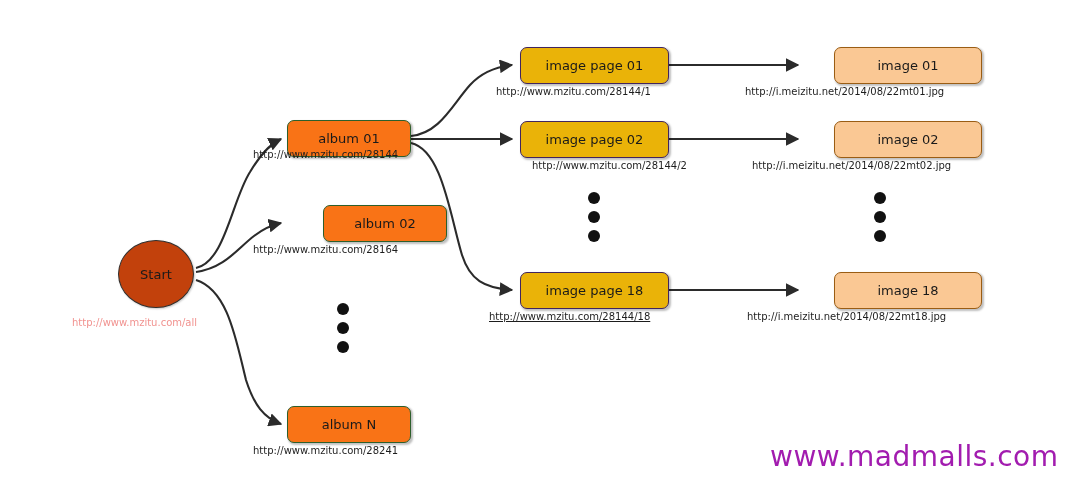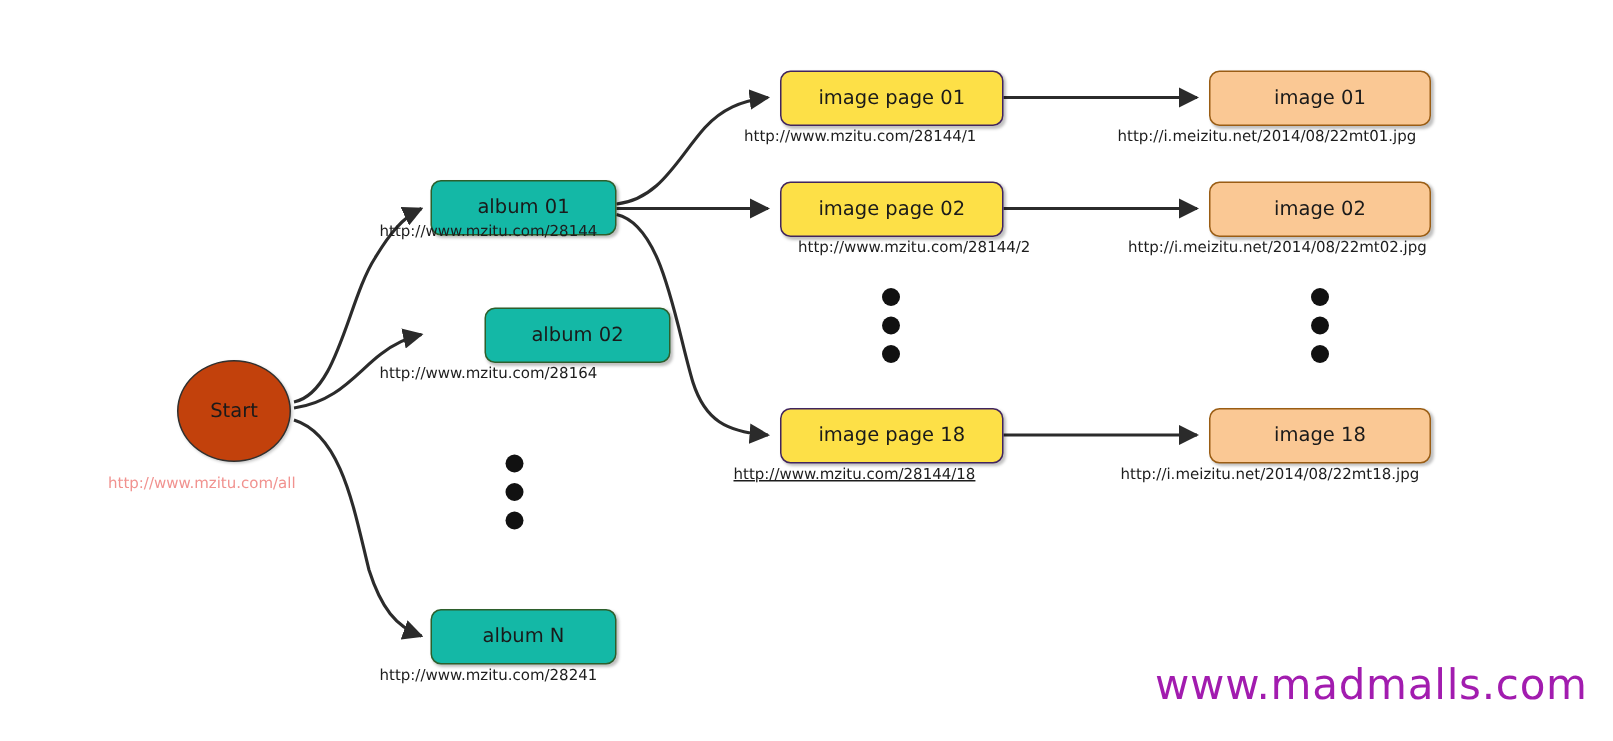--- a/index.html
+++ b/index.html
@@ -35,36 +35,37 @@
     color: #1a1a1a;
     z-index: 3;
   }
   .node-start {
     border-radius: 50%;
     background: #c2410c;
     border: 1.6px solid #30302f;
     box-shadow: 1px 1px 2px rgba(0,0,0,0.22);
   }
   .node-album {
-    background: #14b8a6;
+    background: #f97316;
     border: 1.6px solid #2d5f2c;
     border-radius: 7px;
     box-shadow: 1.5px 1.5px 2px rgba(0,0,0,0.25);
   }
   .node-page {
-    background: #fde047;
+    background: #eab308;
     border: 1.6px solid #41255e;
     border-radius: 7px;
     box-shadow: 1.5px 1.5px 2px rgba(0,0,0,0.25);
   }
   .node-image {
     background: #fac894;
     border: 1.6px solid #9a5d14;
     border-radius: 7px;
     box-shadow: 1.5px 1.5px 2px rgba(0,0,0,0.25);
+    margin-left: 28px;
   }
   .caption {
     position: absolute;
     font-size: 10px;
     color: #1d1d1d;
     white-space: nowrap;
     z-index: 4;
   }
   .caption-start {
     color: #f1928f;

